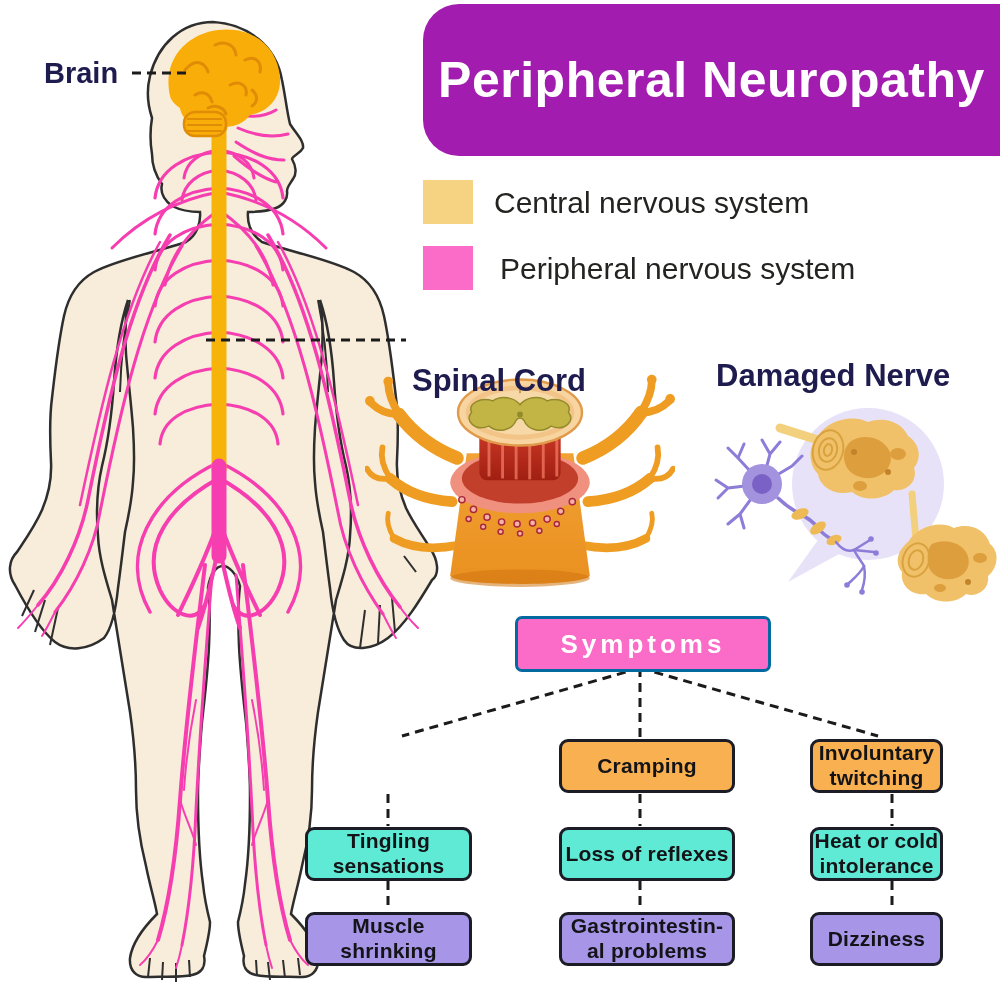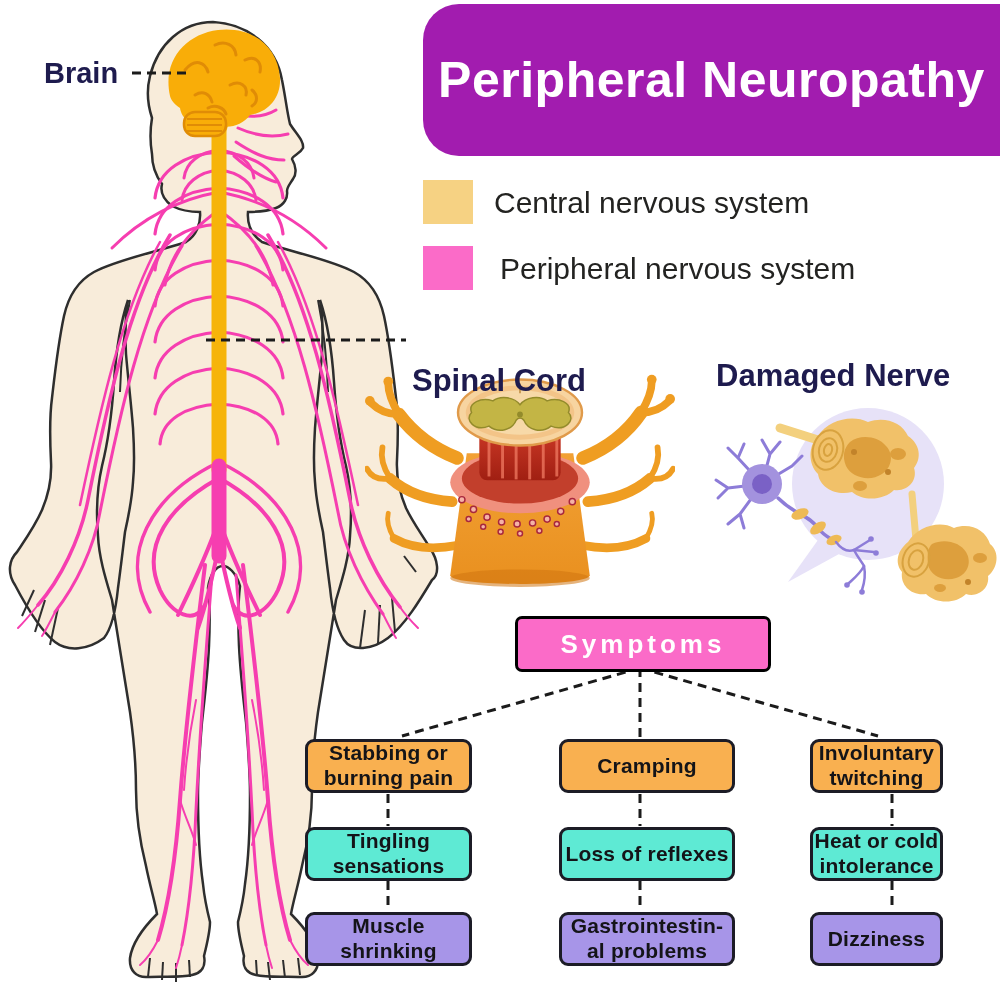--- a/index.html
+++ b/index.html
@@ -21,21 +21,21 @@
   .lg2{left:500px;top:252px;}
 
   
   .anno{position:absolute;color:#1e1b4e;font-weight:bold;z-index:5;white-space:nowrap;}
   .anno-brain{left:44px;top:57px;font-size:29px;}
   .anno-spine{left:412px;top:323px;font-size:31px;margin-top:40px;}
   .anno-nerve{left:716px;top:358px;font-size:31px;}
 
   
   .symptoms-head{position:absolute;left:515px;top:616px;width:250px;height:50px;background:#fb6bc8;
-                 border:3px solid #000000;border-radius:7px;display:flex;align-items:center;justify-content:center;z-index:5;}
+                 border:3px solid #0369a1;border-radius:7px;display:flex;align-items:center;justify-content:center;z-index:5;}
   .symptoms-head span{color:#ffffff;font-size:26px;font-weight:bold;letter-spacing:4px;}
 
   
   .sym-box{position:absolute;height:54px;border:3px solid #1c1c26;border-radius:9px;
            display:flex;align-items:center;justify-content:center;z-index:5;box-sizing:border-box;}
   .sym-box .sym-label{font-size:21px;font-weight:bold;color:#141418;text-align:center;
            line-height:1.18;white-space:pre-line;letter-spacing:0.2px;}
   .c1{left:305px;width:167px;}
   .c2{left:559px;width:176px;}
   .c3{left:810px;width:133px;}
@@ -414,24 +414,20 @@
   </div>
 
   <div class="anno anno-brain">Brain</div>
   <div class="anno anno-spine">Spinal Cord</div>
   <div class="anno anno-nerve">Damaged Nerve</div>
 
   <div class="symptoms-head">
     <span>Symptoms</span>
   </div>
 
-  <div class="sym-box c1 r1">
-    <span class="sym-label">Stabbing or
-burning pain</span>
-  </div>
   <div class="sym-box c1 r2">
     <span class="sym-label">Tingling
 sensations</span>
   </div>
   <div class="sym-box c1 r3">
     <span class="sym-label">Muscle
 shrinking</span>
   </div>
 
   <div class="sym-box c2 r1">

